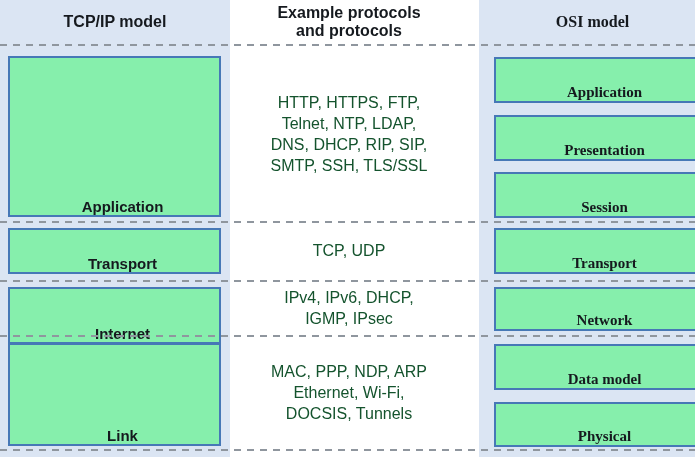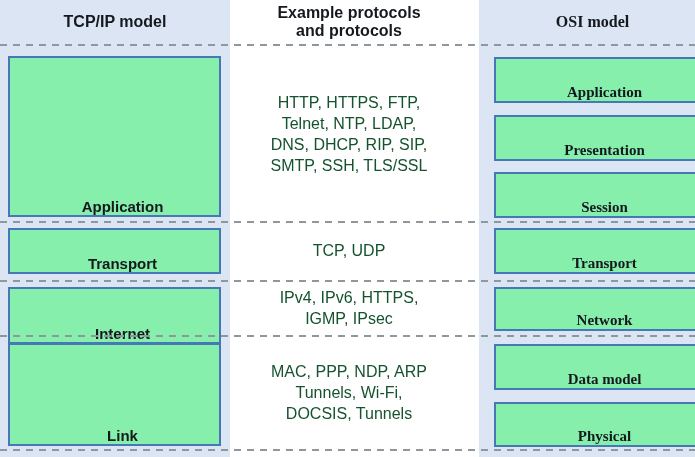--- a/index.html
+++ b/index.html
@@ -137,26 +137,26 @@
     <div class="proto-row proto-row-1">
       <span>HTTP, HTTPS, FTP,</span>
       <span>Telnet, NTP, LDAP,</span>
       <span>DNS, DHCP, RIP, SIP,</span>
       <span>SMTP, SSH, TLS/SSL</span>
     </div>
     <div class="proto-row proto-row-2">
       <span>TCP, UDP</span>
     </div>
     <div class="proto-row proto-row-3">
-      <span>IPv4, IPv6, HTTPS,</span>
+      <span>IPv4, IPv6, DHCP,</span>
       <span>IGMP, IPsec</span>
     </div>
     <div class="proto-row proto-row-4">
       <span>MAC, PPP, NDP, ARP</span>
-      <span>Tunnels, Wi-Fi,</span>
+      <span>Ethernet, Wi-Fi,</span>
       <span>DOCSIS, Tunnels</span>
     </div>
   </div>
 
   <div class="col col-right">
     <div class="col-header">
       <span>OSI model</span>
     </div>
     <div class="layer-box osi-app">
       <span>Application</span>

